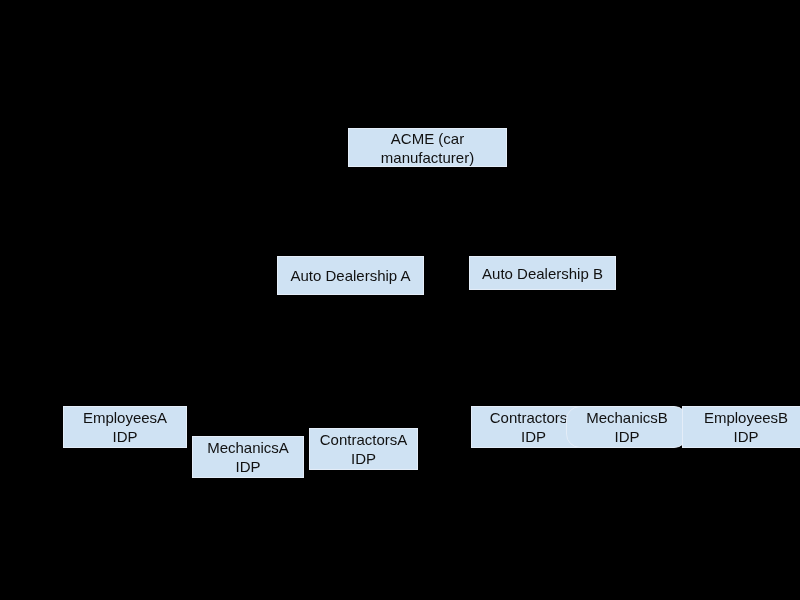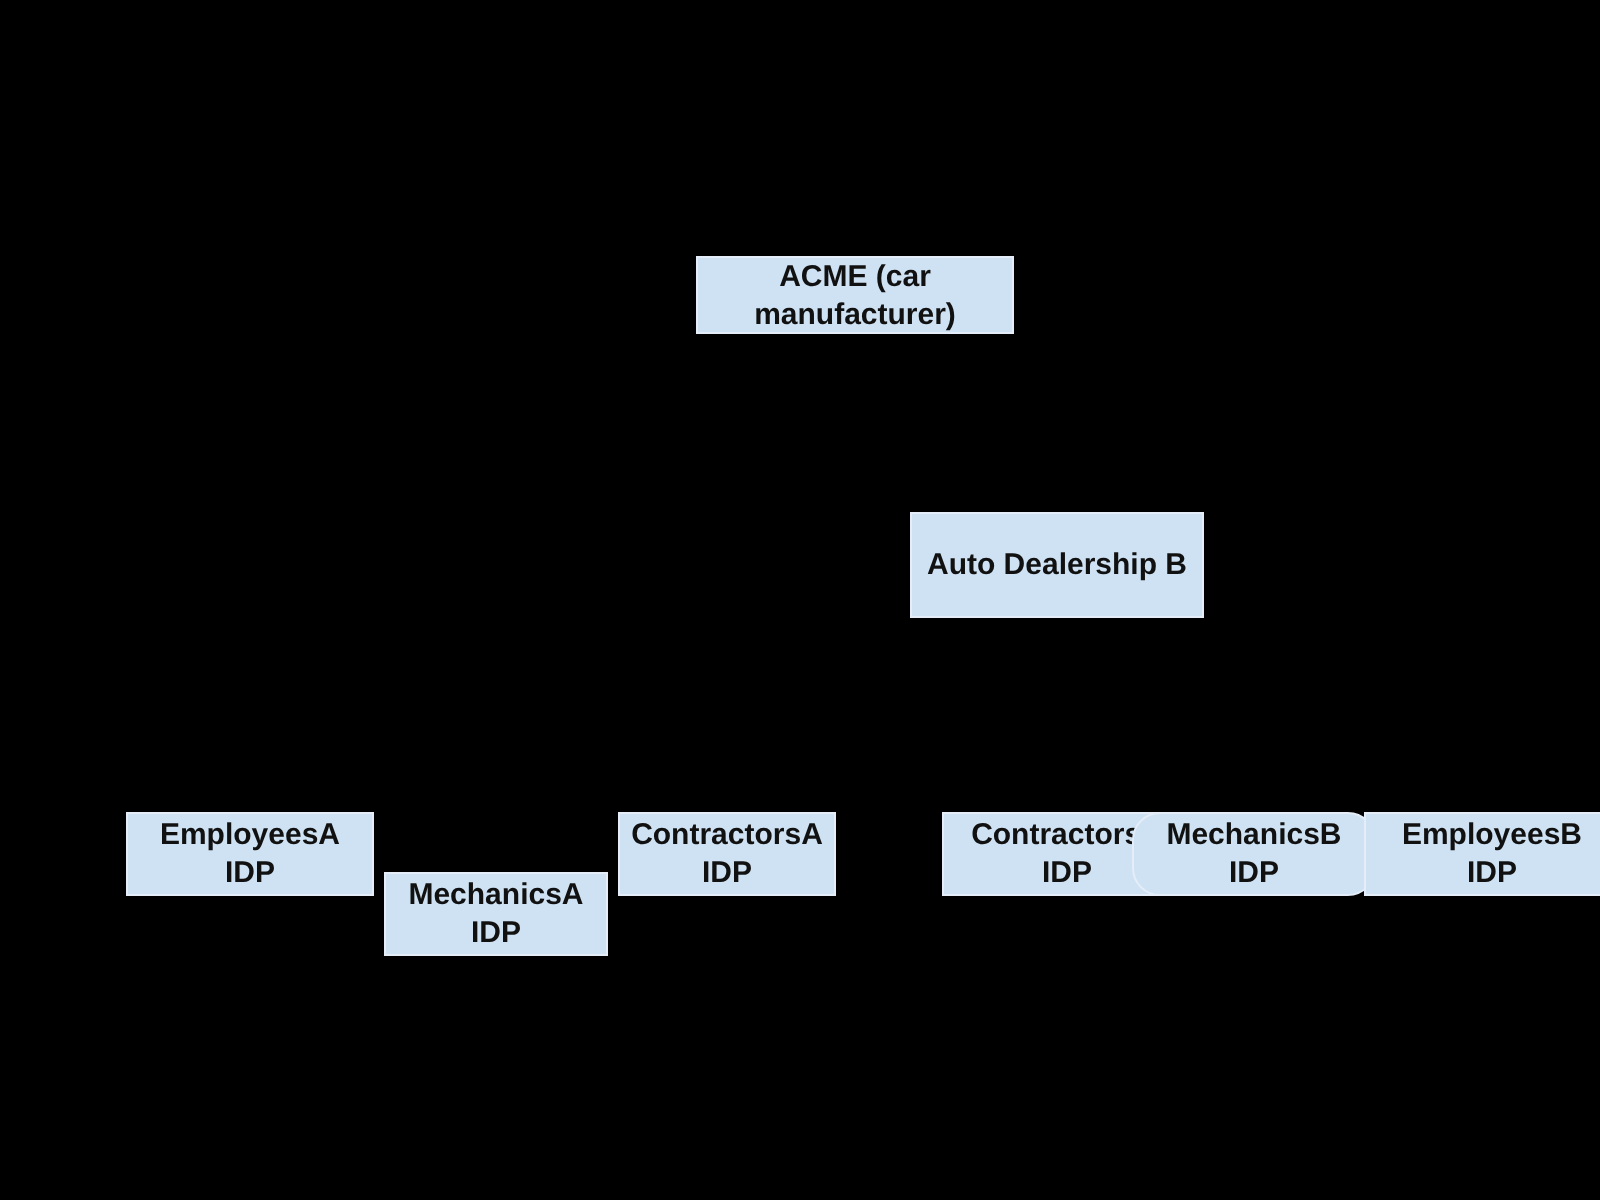--- a/index.html
+++ b/index.html
@@ -20,48 +20,50 @@
     box-sizing: border-box;
     background: var(--node-fill, #cfe2f3);
     border: 1px solid var(--node-border, #e4edf8);
     color: var(--node-text, #111111);
     display: flex;
     align-items: center;
     justify-content: center;
     text-align: center;
     font-size: 15px;
     line-height: 19px;
-    font-weight: bold;
   }
   .node-label {
     white-space: pre-line;
   }
   
   .n-root { left: 348px; top: 128px; width: 159px; height: 39px; }
   
   .n-da   { left: 277px; top: 256px; width: 147px; height: 39px; }
-  .n-db   { left: 455px; top: 256px; width: 147px; height: 53px; }
+  .n-db   { left: 469px; top: 256px; width: 147px; height: 34px; }
   
   .n-i1   { left:  63px; top: 406px; width: 124px; height: 42px; }
   .n-i2   { left: 192px; top: 406px; width: 112px; height: 42px; margin-top: 30px; }
-  .n-i3   { left: 309px; top: 406px; width: 109px; height: 42px; }
+  .n-i3   { left: 309px; top: 428px; width: 109px; height: 42px; }
   .n-i4   { left: 435px; top: 406px; width: 125px; height: 42px; margin-left: 36px; }
   .n-i5   { left: 566px; top: 406px; width: 122px; height: 42px; border-radius: 14px; }
   .n-i6   { left: 682px; top: 406px; width: 128px; height: 42px; }
 </style>
 </head>
 <body>
 
 <div class="stage">
 
   <div class="node n-root">
     <span class="node-label">ACME (car
 manufacturer)</span>
   </div>
 
+  <div class="node n-da">
+    <span class="node-label">Auto Dealership A</span>
+  </div>
 
   <div class="node n-db">
     <span class="node-label">Auto Dealership B</span>
   </div>
 
   <div class="node n-i1">
     <span class="node-label">EmployeesA
 IDP</span>
   </div>
 

